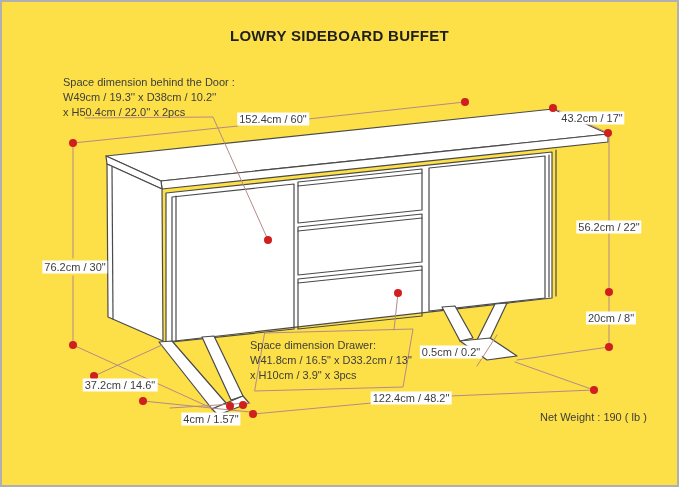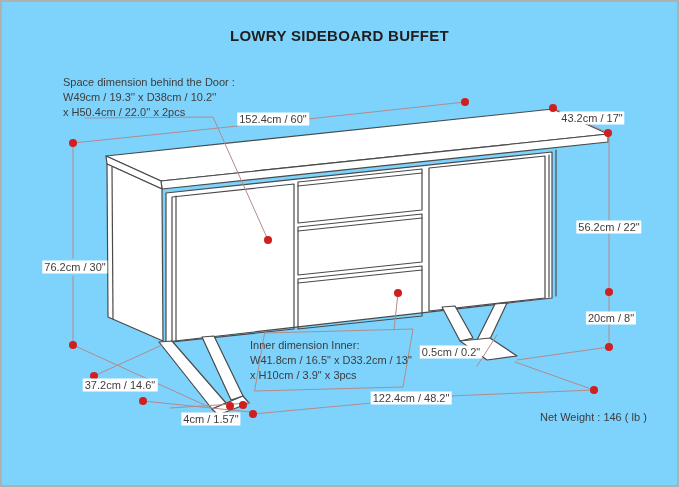--- a/index.html
+++ b/index.html
@@ -1,17 +1,17 @@
 <!DOCTYPE html>
 <html><head>
 <meta charset="utf-8">
 <style>
   html,body{margin:0;padding:0;background:#fff;}
   .canvas{
-    position:relative;width:679px;height:487px;background:#7dd3fc;overflow:hidden;
+    position:relative;width:679px;height:487px;background:#fde047;overflow:hidden;
     font-family:"Liberation Sans", sans-serif;color:#3d3d3d;
   }
   .frame{position:absolute;inset:0;border:2px solid #b0b0b0;pointer-events:none;}
   .title{
     position:absolute;top:27px;left:0;right:0;text-align:center;
     font-size:15px;font-weight:700;color:#1f1f1f;letter-spacing:.3px;
   }
   svg.diagram{position:absolute;left:0;top:0;}
   .dim-label{
     position:absolute;transform:translate(-50%,-50%);
@@ -111,31 +111,31 @@
     </g>
   </svg>
 
   <div class="note" style="left:63px;top:75px;width:228px;">
     <div>Space dimension behind the Door :</div>
     <div>W49cm / 19.3'' x D38cm / 10.2''</div>
     <div>x H50.4cm / 22.0'' x 2pcs</div>
   </div>
 
   <div class="note" style="left:250px;top:338px;width:166px;">
-    <div>Inner dimension Inner:</div>
+    <div>Space dimension Drawer:</div>
     <div>W41.8cm / 16.5" x D33.2cm / 13"</div>
     <div>x H10cm / 3.9" x 3pcs</div>
   </div>
 
   <div class="dim-label" style="left:273px;top:119px;">152.4cm / 60"</div>
   <div class="dim-label" style="left:592px;top:118px;">43.2cm / 17"</div>
   <div class="dim-label" style="left:609px;top:227px;">56.2cm / 22"</div>
   <div class="dim-label" style="left:611px;top:318px;">20cm / 8"</div>
   <div class="dim-label" style="left:451px;top:352px;">0.5cm / 0.2"</div>
   <div class="dim-label" style="left:75px;top:267px;">76.2cm / 30"</div>
   <div class="dim-label" style="left:120px;top:385px;">37.2cm / 14.6"</div>
   <div class="dim-label" style="left:211px;top:419px;">4cm / 1.57"</div>
   <div class="dim-label" style="left:411px;top:398px;">122.4cm / 48.2"</div>
 
-  <div class="net-weight" style="left:540px;top:411px;">Net Weight : 146 ( lb )</div>
+  <div class="net-weight" style="left:540px;top:411px;">Net Weight : 190 ( lb )</div>
 
   <div class="frame"></div>
 </div>
 
 </body></html>

